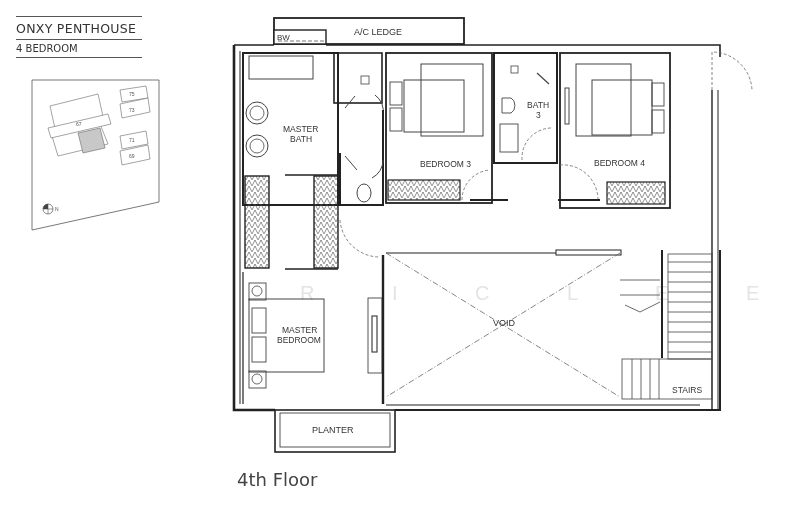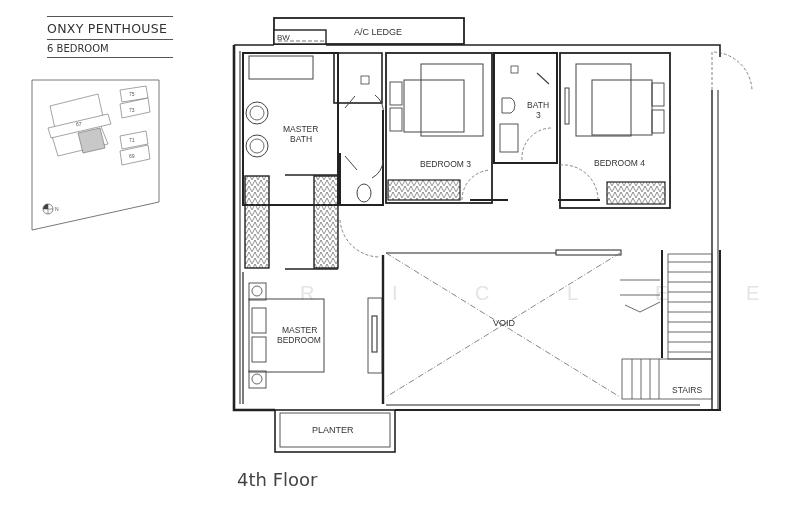--- a/index.html
+++ b/index.html
@@ -1,33 +1,33 @@
 <!DOCTYPE html>
 <html><head>
 <meta charset="utf-8">
 <style>
   html,body{margin:0;padding:0;background:#fff;}
   body{width:800px;height:510px;position:relative;overflow:hidden;font-family:"Liberation Sans",sans-serif;color:#333;}
-  .brand{position:absolute;left:47px;top:16px;width:126px;}
+  .brand{position:absolute;left:16px;top:16px;width:126px;}
   .rule{height:1px;background:#555;}
   .brand-title{font-family:"DejaVu Sans",sans-serif;font-size:12.5px;letter-spacing:0.3px;color:#333;margin:4px 0 3px 0;font-weight:normal;}
   .brand-sub{font-family:"DejaVu Sans",sans-serif;font-size:10px;color:#333;margin:3px 0 3px 0;}
   .keyplan{position:absolute;left:28px;top:76px;width:135px;height:160px;}
   .plan{position:absolute;left:228px;top:14px;width:545px;height:440px;}
   .caption{position:absolute;left:237px;top:469px;font-family:"DejaVu Sans",sans-serif;font-size:18px;color:#444;}
   svg text{font-family:"Liberation Sans",sans-serif;}
 </style>
 </head>
 <body>
 
 <div class="brand">
   <div class="rule"></div>
   <div class="brand-title">ONXY PENTHOUSE</div>
   <div class="rule"></div>
-  <div class="brand-sub">6 BEDROOM</div>
+  <div class="brand-sub">4 BEDROOM</div>
   <div class="rule"></div>
 </div>
 
 <svg class="keyplan" viewBox="0 0 135 160" xmlns="http://www.w3.org/2000/svg">
   <polygon points="4,4 131,4 131,126 4,154" fill="#fff" stroke="#555" stroke-width="0.8"></polygon>
   <g stroke="#666" stroke-width="0.6" fill="#fff">
     <polygon points="22,30 70,18 76,45 28,57"></polygon>
     <polygon points="24,60 72,48 80,68 30,80"></polygon>
     <polygon points="50,57 72,52 77,72 55,77" fill="#c8c8c8"></polygon>
     <polygon points="20,52 80,38 83,48 23,62"></polygon>

